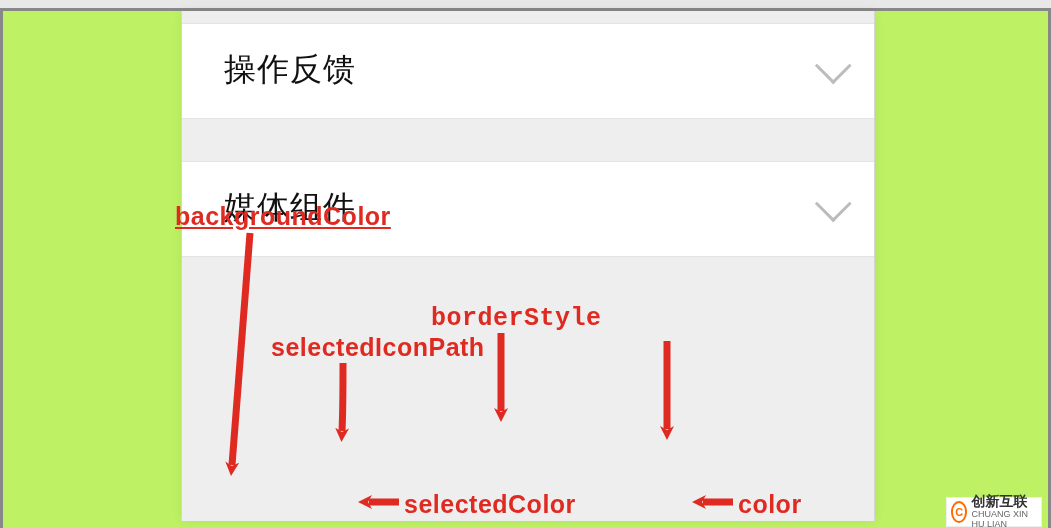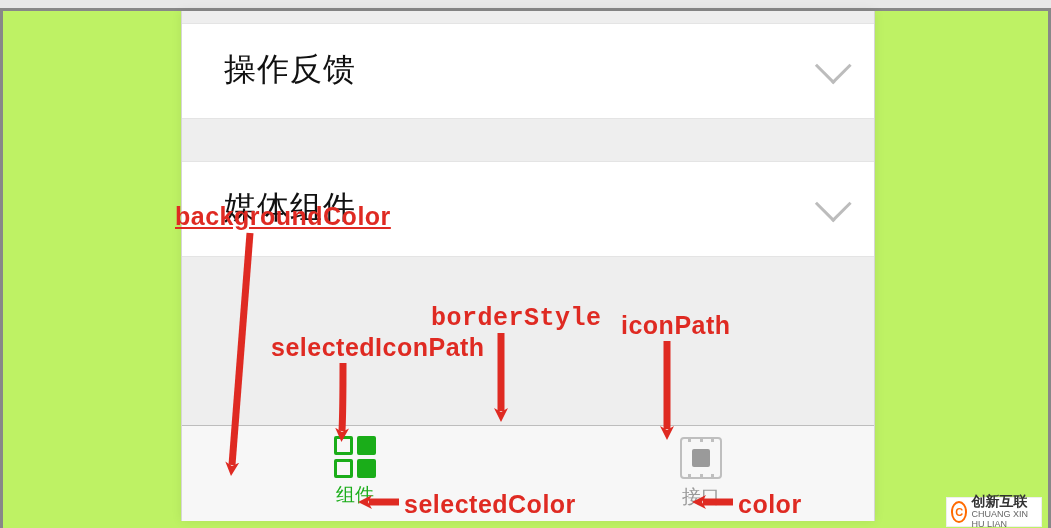--- a/index.html
+++ b/index.html
@@ -193,44 +193,26 @@
       </div>
 
 
       <div class="list-item">
         <span class="list-item-label">媒体组件</span>
         <span class="chevron"></span>
       </div>
 
     </div>
 
-    <div class="tabbar">
-      <div class="tab tab-selected">
-        <div class="icon-grid">
-          <div class="q"></div>
-            <div class="q fill"></div>
-          <div class="q"></div>
-            <div class="q fill"></div>
-        </div>
-        <span class="tab-label">组件</span>
-      </div>
-      <div class="tab tab-unselected">
-        <div class="icon-chip">
-            <div class="core"></div>
-          </div>
-        <span class="tab-label">接口</span>
-      </div>
-    </div>
 
   </div>
 
   <span class="anno-label" style="left:172px; top:191px;text-decoration:underline;">backgroundColor</span>
   <span class="anno-label" style="left:268px; top:322px;">selectedIconPath</span>
   <span class="anno-label" style="left:428px; top:293px;font-family:Liberation Mono, monospace;">borderStyle</span>
-  <span class="anno-label" style="left:618px; top:300px;">iconPath</span>
   <span class="anno-label" style="left:401px; top:479px;">selectedColor</span>
   <span class="anno-label" style="left:735px; top:479px;">color</span>
 
   <svg class="arrow-svg" width="1051" height="528">
     <defs>
       <marker id="ah" markerWidth="16" markerHeight="16" refX="3" refY="7" orient="auto" markerUnits="userSpaceOnUse">
         <path d="M0,0 L14,7 L0,14 L4,7 Z" fill="#df2a22"></path>
       </marker>
     </defs>
 

